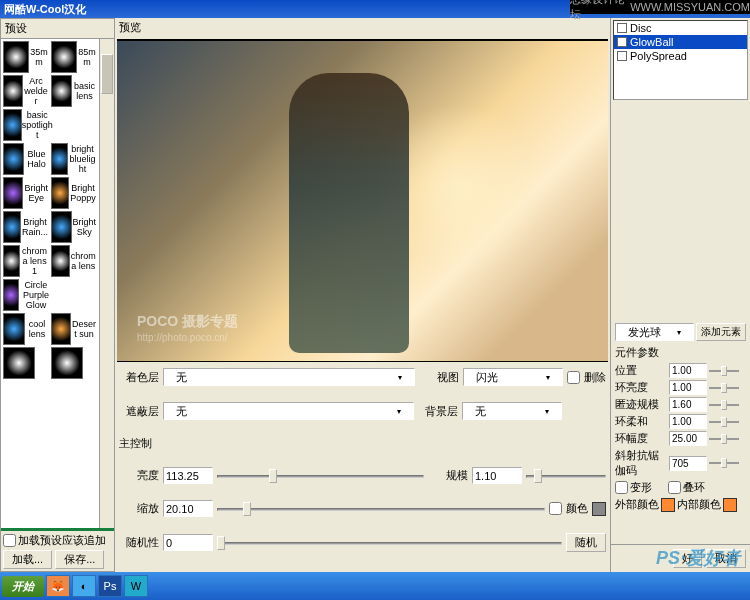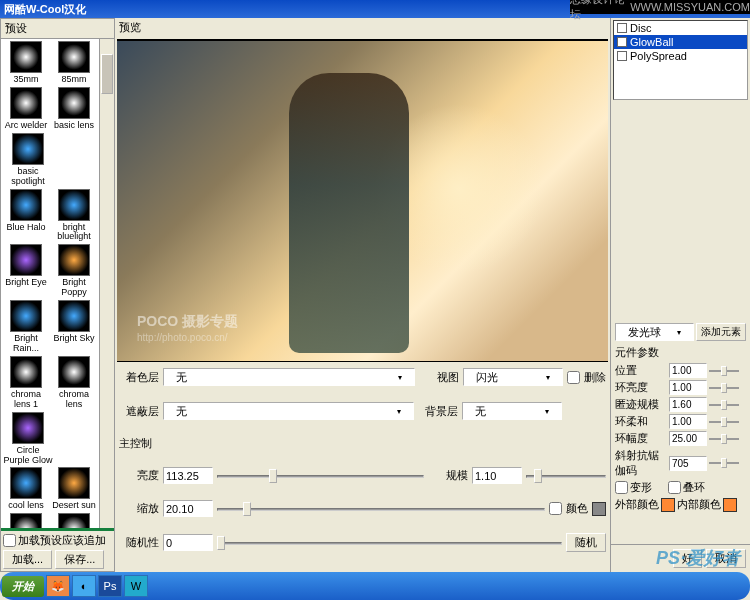--- a/index.html
+++ b/index.html
@@ -3,21 +3,21 @@
 <meta charset="utf-8">
 <style>
 * { margin: 0; padding: 0; box-sizing: border-box; font-family: "SimSun", "宋体", sans-serif; font-size: 11px; }
 body { background: #ece9d8; width: 750px; height: 600px; overflow: hidden; position: relative; }
 .titlebar { background: linear-gradient(to bottom, #0a4ac4, #2b6ad8); color: white; height: 18px; display: flex; align-items: center; padding: 0 4px; font-weight: bold; }
 .main { display: flex; height: 554px; }
 .presets { width: 115px; background: #ece9d8; border: 1px solid #999; display: flex; flex-direction: column; }
 .presets-header { background: #ece9d8; padding: 2px 4px; border-bottom: 1px solid #999; }
 .presets-grid { flex: 1; overflow-y: auto; background: white; padding: 2px; }
 .preset-row { display: flex; gap: 2px; margin-bottom: 2px; }
-.preset-item { width: 50px; display: flex; flex-direction: column; align-items: center; cursor: pointer; }
+.preset-item { width: 50px; display: flex; align-items: center; cursor: pointer; }
 .preset-thumb { width: 32px; height: 32px; background: radial-gradient(circle, #4af 0%, #000 70%); border: 1px solid #666; }
 .preset-thumb.dark { background: radial-gradient(circle, #fff 0%, #000 60%); }
 .preset-thumb.orange { background: radial-gradient(circle, #fa4 0%, #000 70%); }
 .preset-thumb.purple { background: radial-gradient(circle, #a6f 0%, #000 70%); }
 .preset-label { font-size: 9px; text-align: center; line-height: 1.1; margin-top: 2px; word-break: break-word; }
 .presets-footer { padding: 2px; border-top: 3px solid #15803d; }
 .checkbox-row { display: flex; align-items: center; gap: 2px; font-size: 10px; margin-bottom: 2px; }
 .btn { background: #ece9d8; border: 1px outset #fff; padding: 1px 8px; font-size: 11px; cursor: pointer; }
 .center { flex: 1; display: flex; flex-direction: column; background: #ece9d8; }
 .preview-header { padding: 2px 4px; }
@@ -44,21 +44,21 @@
 .layer-check { width: 10px; height: 10px; border: 1px solid #666; background: white; }
 .params { padding: 4px; flex: 1; }
 .param-header { display: flex; gap: 2px; margin-bottom: 4px; }
 .param-row { display: flex; align-items: center; gap: 2px; margin-bottom: 2px; font-size: 10px; }
 .param-label { width: 52px; }
 .param-input { border: 1px inset #fff; background: white; width: 38px; height: 15px; font-size: 10px; padding: 0 2px; }
 .mini-slider { width: 30px; height: 12px; position: relative; }
 .mini-slider-track { height: 2px; background: #999; position: absolute; top: 5px; width: 100%; }
 .mini-slider-thumb { width: 6px; height: 10px; background: #ece9d8; border: 1px outset #fff; position: absolute; top: 1px; }
 .color-box { width: 14px; height: 14px; border: 1px solid #333; display: inline-block; }
-.taskbar { height: 28px; background: linear-gradient(to bottom, #3a8fe8, #1a5fc8); display: flex; align-items: center; padding: 0 2px; gap: 2px; position: absolute; bottom: 0; width: 100%; border-radius: 13px; }
+.taskbar { height: 28px; background: linear-gradient(to bottom, #3a8fe8, #1a5fc8); display: flex; align-items: center; padding: 0 2px; gap: 2px; position: absolute; bottom: 0; width: 100%; }
 .start-btn { background: linear-gradient(to bottom, #5d9f3a, #3a7f1a); color: white; padding: 3px 10px; border-radius: 3px; font-weight: bold; font-style: italic; cursor: pointer; }
 .task-item { width: 24px; height: 22px; background: #4a8fd8; border: 1px solid #2a6fb8; display: flex; align-items: center; justify-content: center; cursor: pointer; }
 .bottom-watermark { position: absolute; right: 10px; bottom: 30px; color: #2a8fc8; font-size: 18px; font-style: italic; font-weight: bold; opacity: 0.7; }
 .scrollbar { width: 15px; background: #ece9d8; border-left: 1px solid #999; }
 .scrollbar-thumb { background: #c8c4b8; border: 1px outset #fff; height: 40px; margin: 15px 1px; }
 </style>
 </head>
 <body>
 
 <div class="titlebar">

